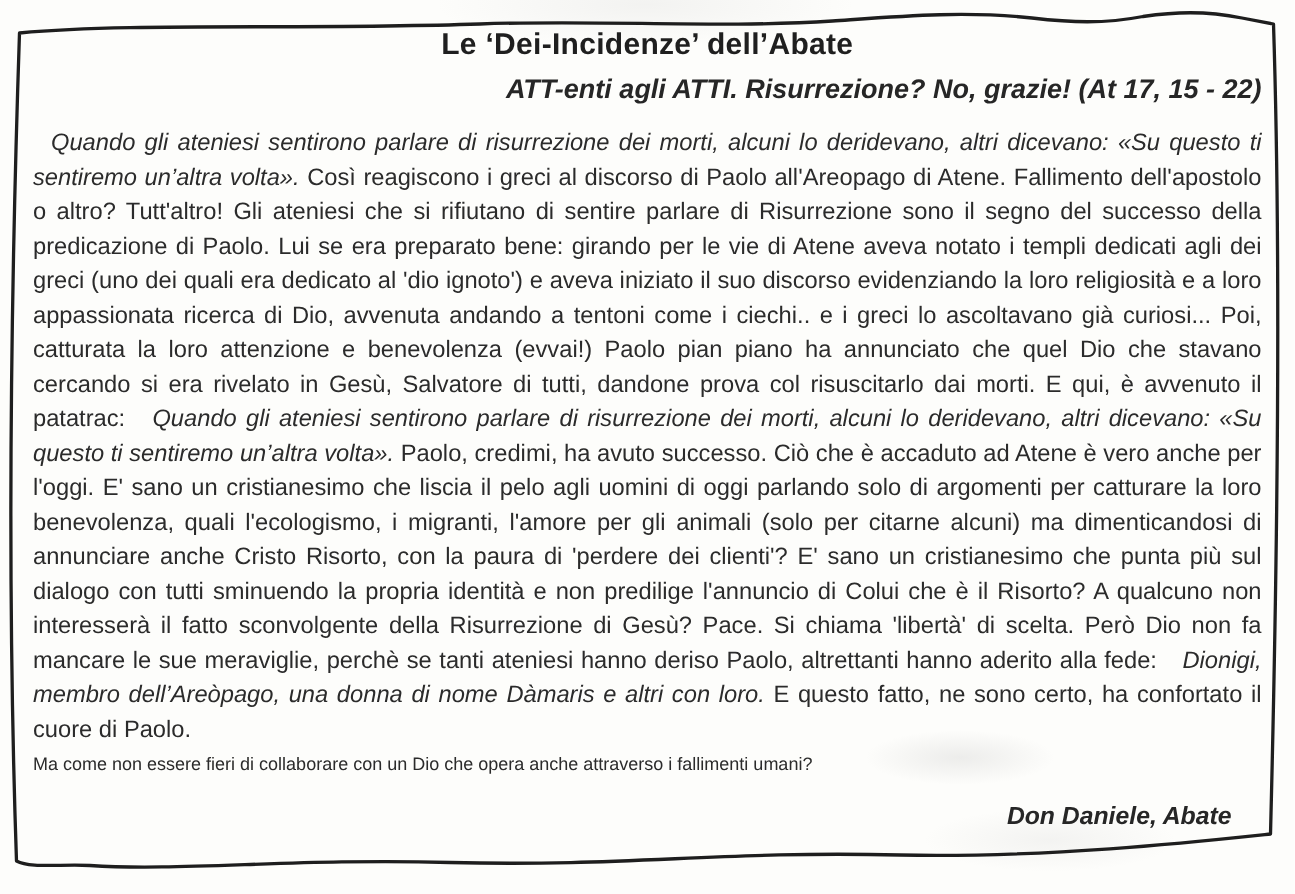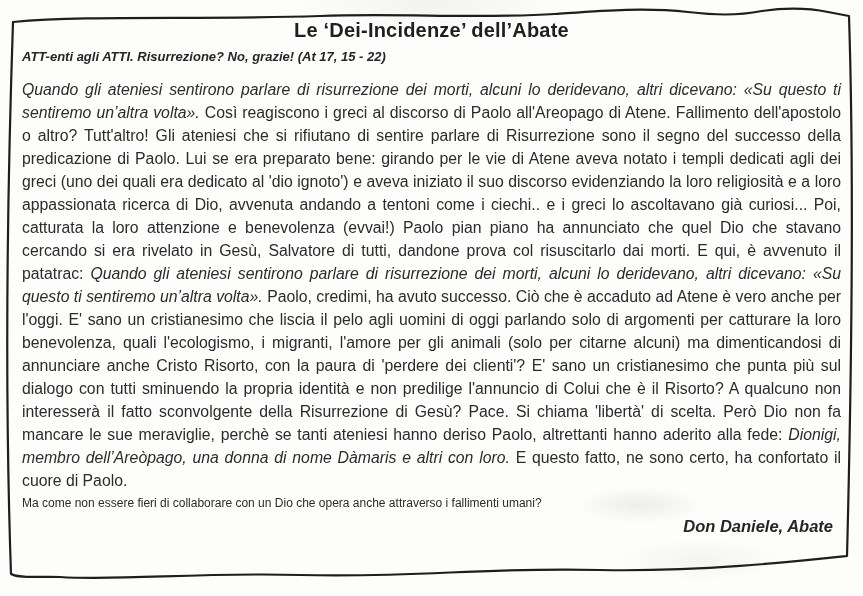--- a/index.html
+++ b/index.html
@@ -31,42 +31,42 @@
   .title {
     margin: 2px 0 7px 0;
     text-align: center;
     font-size: 20px;
     font-weight: bold;
     color: #1f1f1f;
     letter-spacing: 0.2px;
   }
   .subtitle {
     margin: 0 0 14px 0;
-    text-align: left;
-    font-size: 13px;
+    text-align: right;
+    font-size: 18px;
     font-weight: bold;
     font-style: italic;
     color: #262626;
   }
   .body-text {
     margin: 0;
     font-size: 15.8px;
     line-height: 23px;
     text-align: justify;
     color: #2b2b2b;
   }
-  .body-text .it { font-style: italic; }
+  .body-text .it { font-style: italic; margin-left: 12px; }
   .closing {
     margin: 0;
     font-size: 12px;
     line-height: 23px;
     color: #2b2b2b;
   }
   .signature {
-    margin: 0;
+    margin: 12px;
     padding-right: 8px;
     text-align: right;
     font-size: 16.5px;
     line-height: 23px;
     font-style: italic;
     font-weight: 600;
     color: #262626;
   }
 </style>
 </head>

